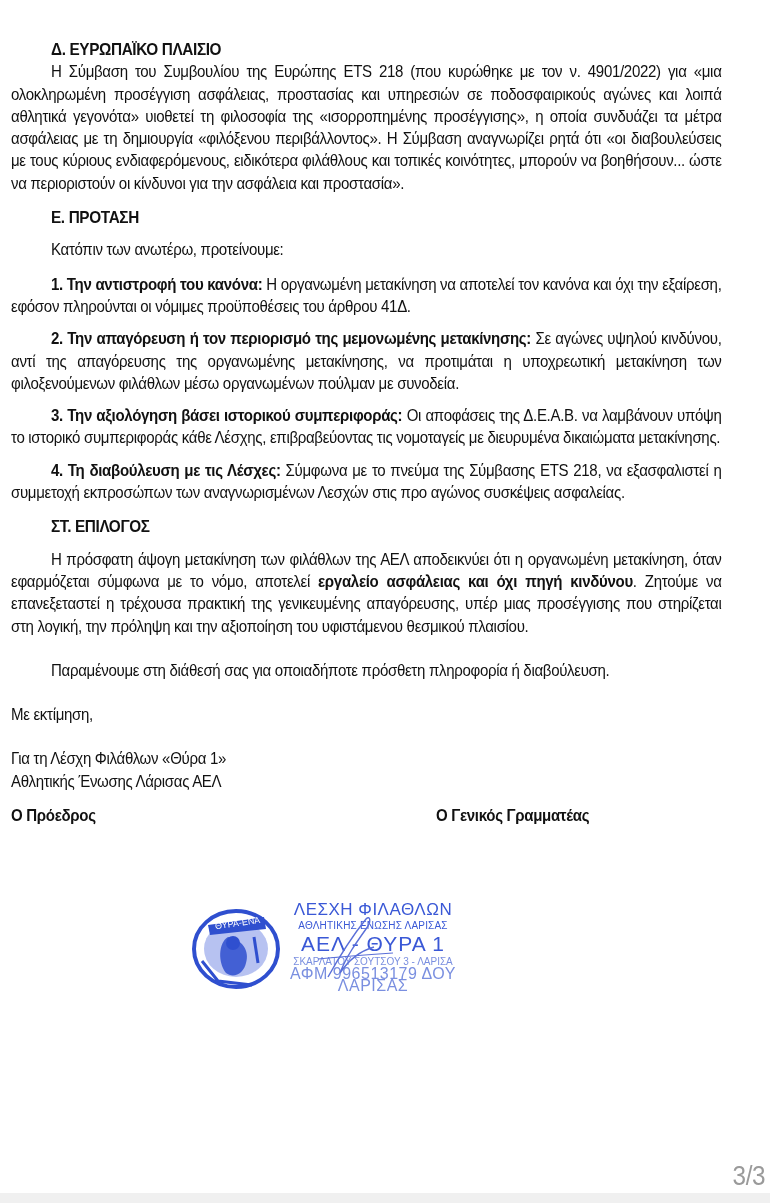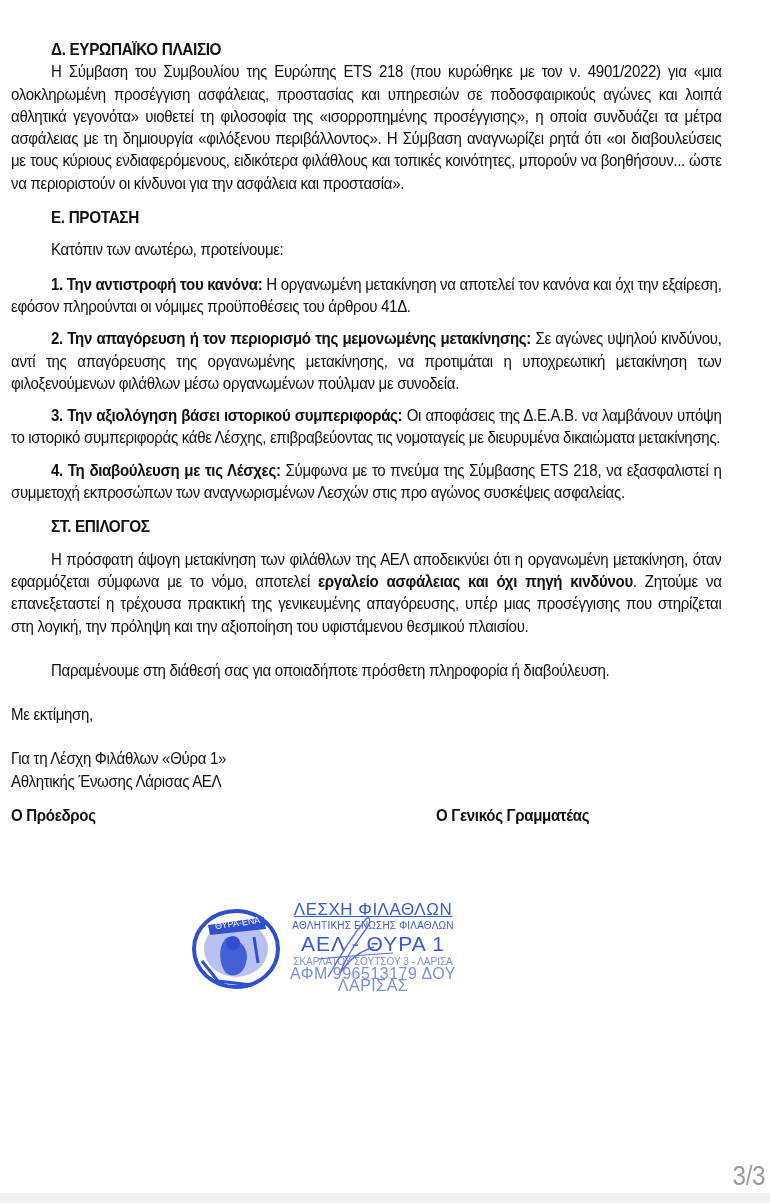--- a/index.html
+++ b/index.html
@@ -44,21 +44,21 @@
       color: #2f4fcf;
     }
     .stamp-seal {
       position: absolute; left: 0; top: 6px; width: 96px; height: 88px;
     }
     .stamp-text {
       position: absolute; left: 100px; top: 3px; width: 170px;
       font-family: "Liberation Sans", sans-serif; text-align: center;
       color: #3a58d6;
     }
-    .st1 { font-size: 17px; letter-spacing: 0.5px; line-height: 20px; text-decoration: underline; }
+    .st1 { font-size: 17px; letter-spacing: 0.5px; line-height: 20px; }
     .st2 { font-size: 10px; letter-spacing: 0.2px; line-height: 12px; }
     .st3 { font-size: 21px; letter-spacing: 1px; line-height: 24px; }
     .st4 { font-size: 10px; line-height: 12px; color: #7a8fe0; text-align: center; }
     .st5 { font-size: 16px; line-height: 12px; color: #7a8fe0; letter-spacing: 0.5px; }
     .signature {
       position: absolute; left: 120px; top: 2px; width: 90px; height: 90px;
     }
 
     .page-indicator {
       position: absolute; right: 5px; top: 1161px;
@@ -123,21 +123,21 @@
       <ellipse cx="48" cy="46" rx="32" ry="28" fill="#7b90e6" opacity="0.55"></ellipse>
       <path d="M20 22 L76 14 L78 26 L22 32 Z" fill="#2f4fcf"></path>
       <text x="50" y="23" font-size="9" fill="#ffffff" text-anchor="middle" font-family="Liberation Sans, sans-serif" transform="rotate(-8 50 23)">ΘΥΡΑ-ΕΝΑ</text>
       <path d="M40 34 C30 40 30 60 38 70 C46 76 56 70 58 60 C62 48 54 36 40 34 Z" fill="#2f4fcf" opacity="0.85"></path>
       <circle cx="45" cy="40" r="7" fill="#2f4fcf"></circle>
       <path d="M66 34 L70 60" stroke="#2f4fcf" stroke-width="3"></path>
       <path d="M14 58 L30 78 L64 82" stroke="#2f4fcf" stroke-width="3" fill="none"></path>
     </svg>
     <div class="stamp-text">
       <div class="st1">ΛΕΣΧΗ ΦΙΛΑΘΛΩΝ</div>
-      <div class="st2">ΑΘΛΗΤΙΚΗΣ ΕΝΩΣΗΣ ΦΙΛΑΘΛΩΝ</div>
+      <div class="st2">ΑΘΛΗΤΙΚΗΣ ΕΝΩΣΗΣ ΛΑΡΙΣΑΣ</div>
       <div class="st3">ΑΕΛ - ΘΥΡΑ 1</div>
       <div class="st4">ΣΚΑΡΛΑΤΟΥ ΣΟΥΤΣΟΥ 3 - ΛΑΡΙΣΑ</div>
       <div class="st5">ΑΦΜ 996513179 ΔΟΥ ΛΑΡΙΣΑΣ</div>
     </div>
     <svg class="signature" viewBox="0 0 90 90">
       <path d="M20 78 C30 60 42 40 58 20 C62 16 64 22 58 30 C48 44 38 58 32 74 C40 62 52 52 66 48" fill="none" stroke="#5a6fd8" stroke-width="1.4"></path>
       <path d="M10 60 C30 58 55 56 85 54" fill="none" stroke="#5a6fd8" stroke-width="1.2"></path>
     </svg>
   </div>
 

